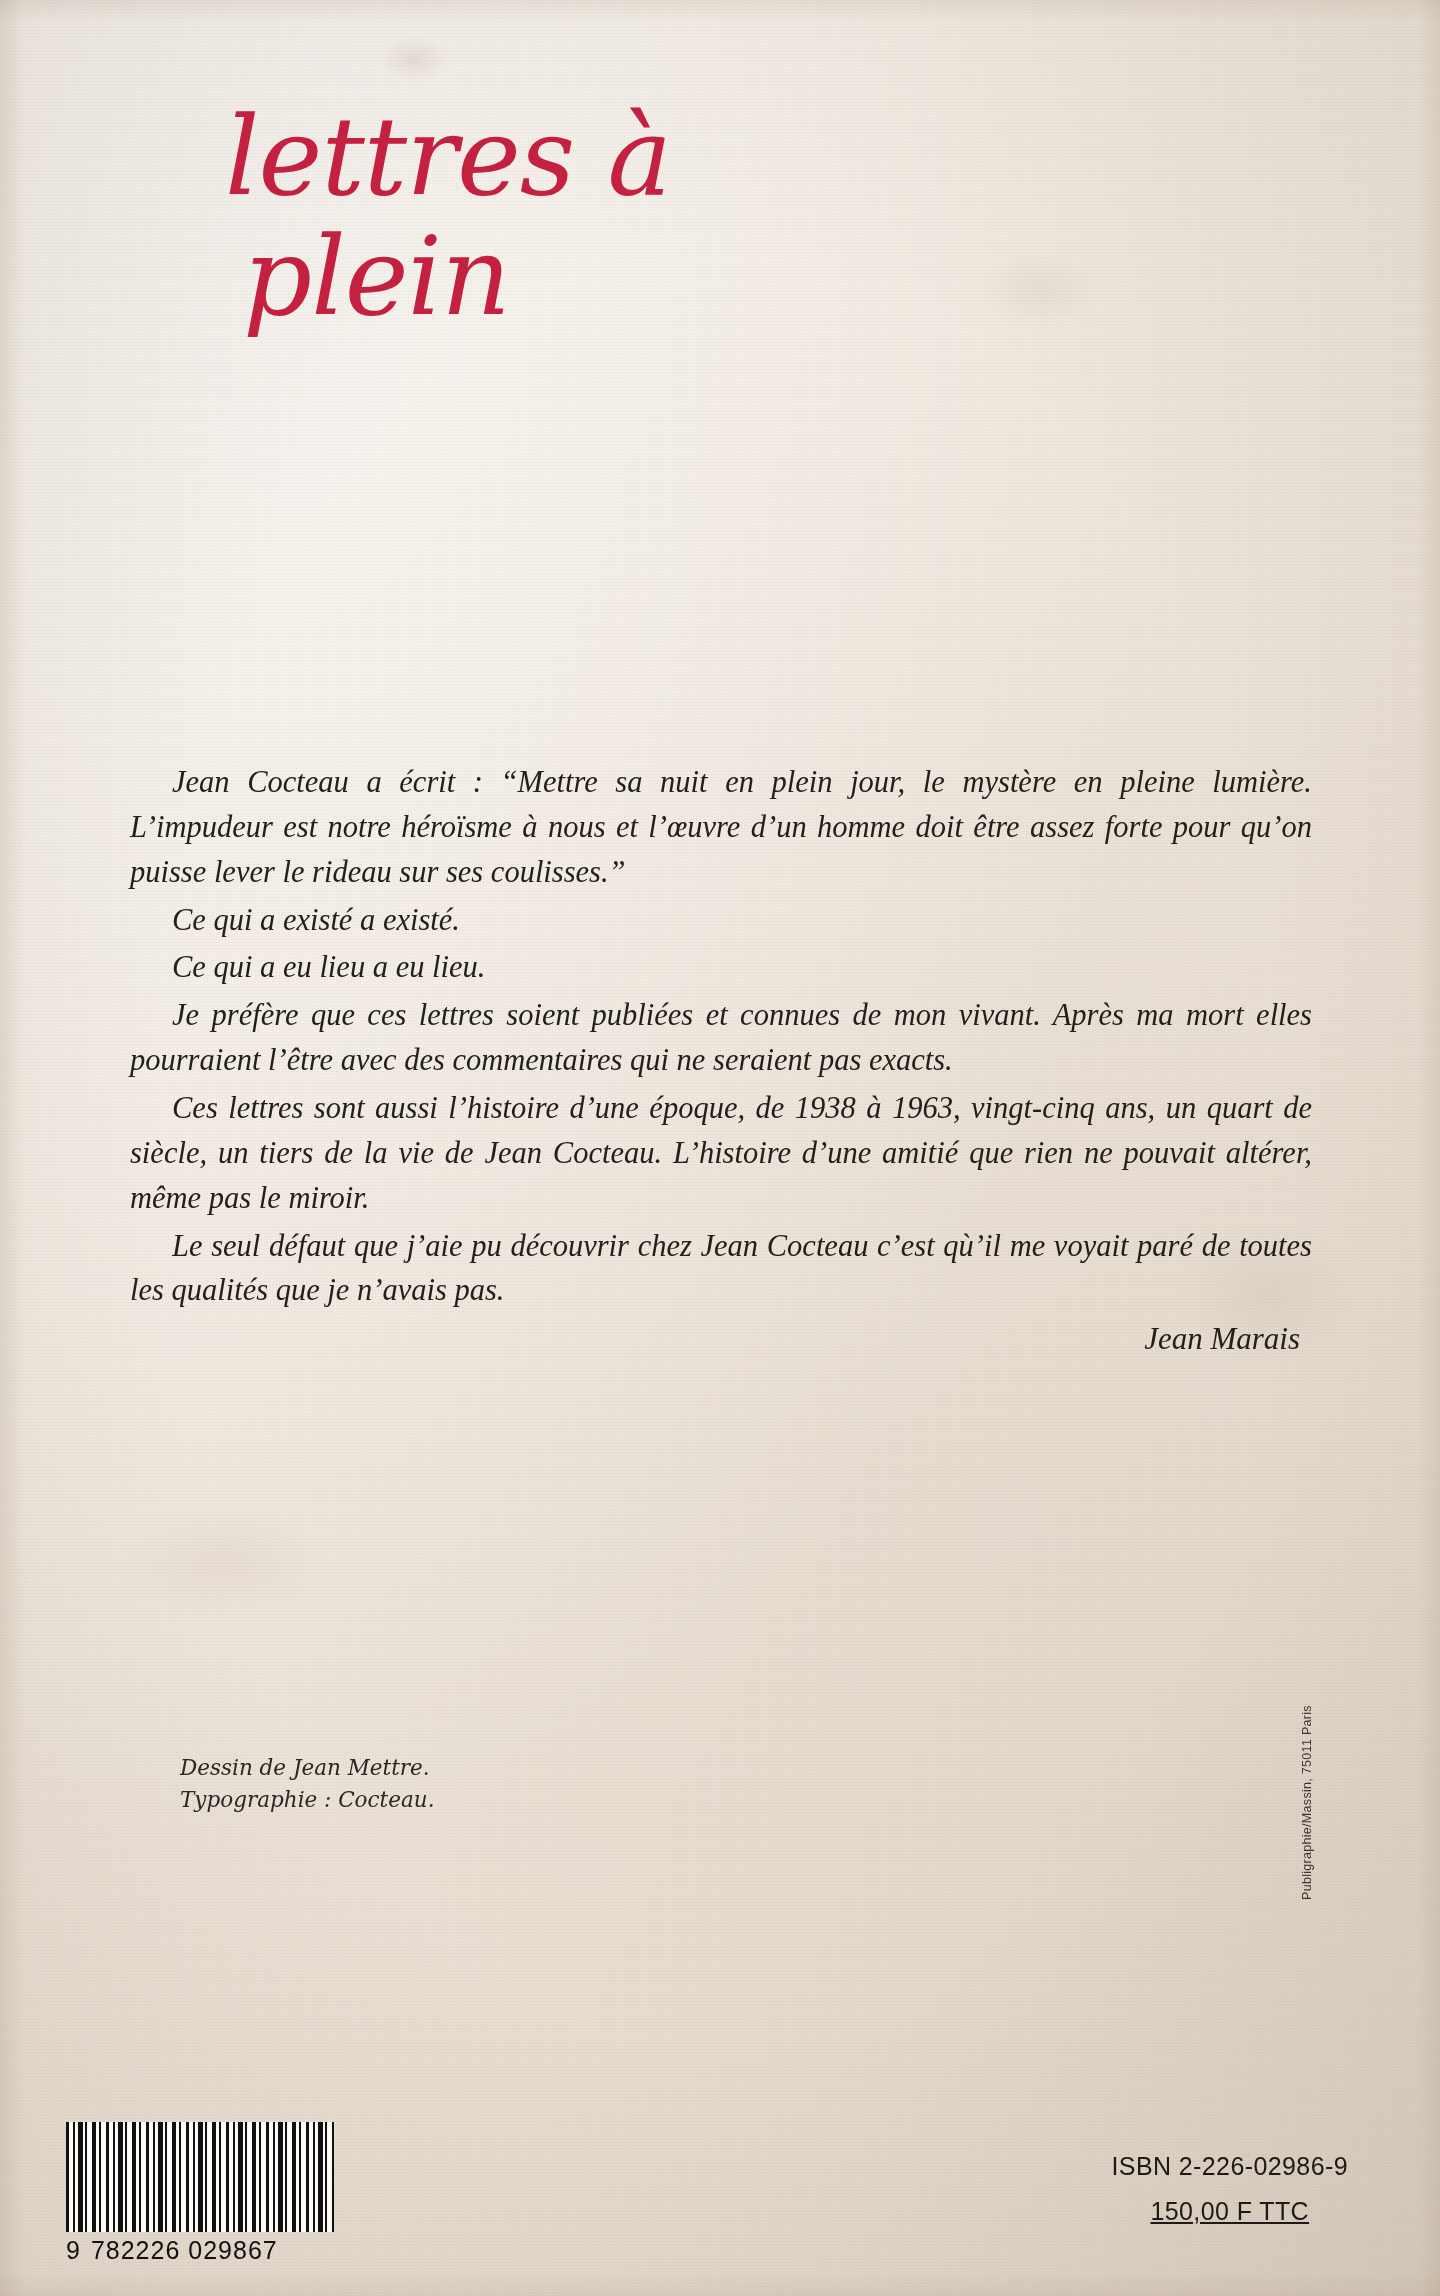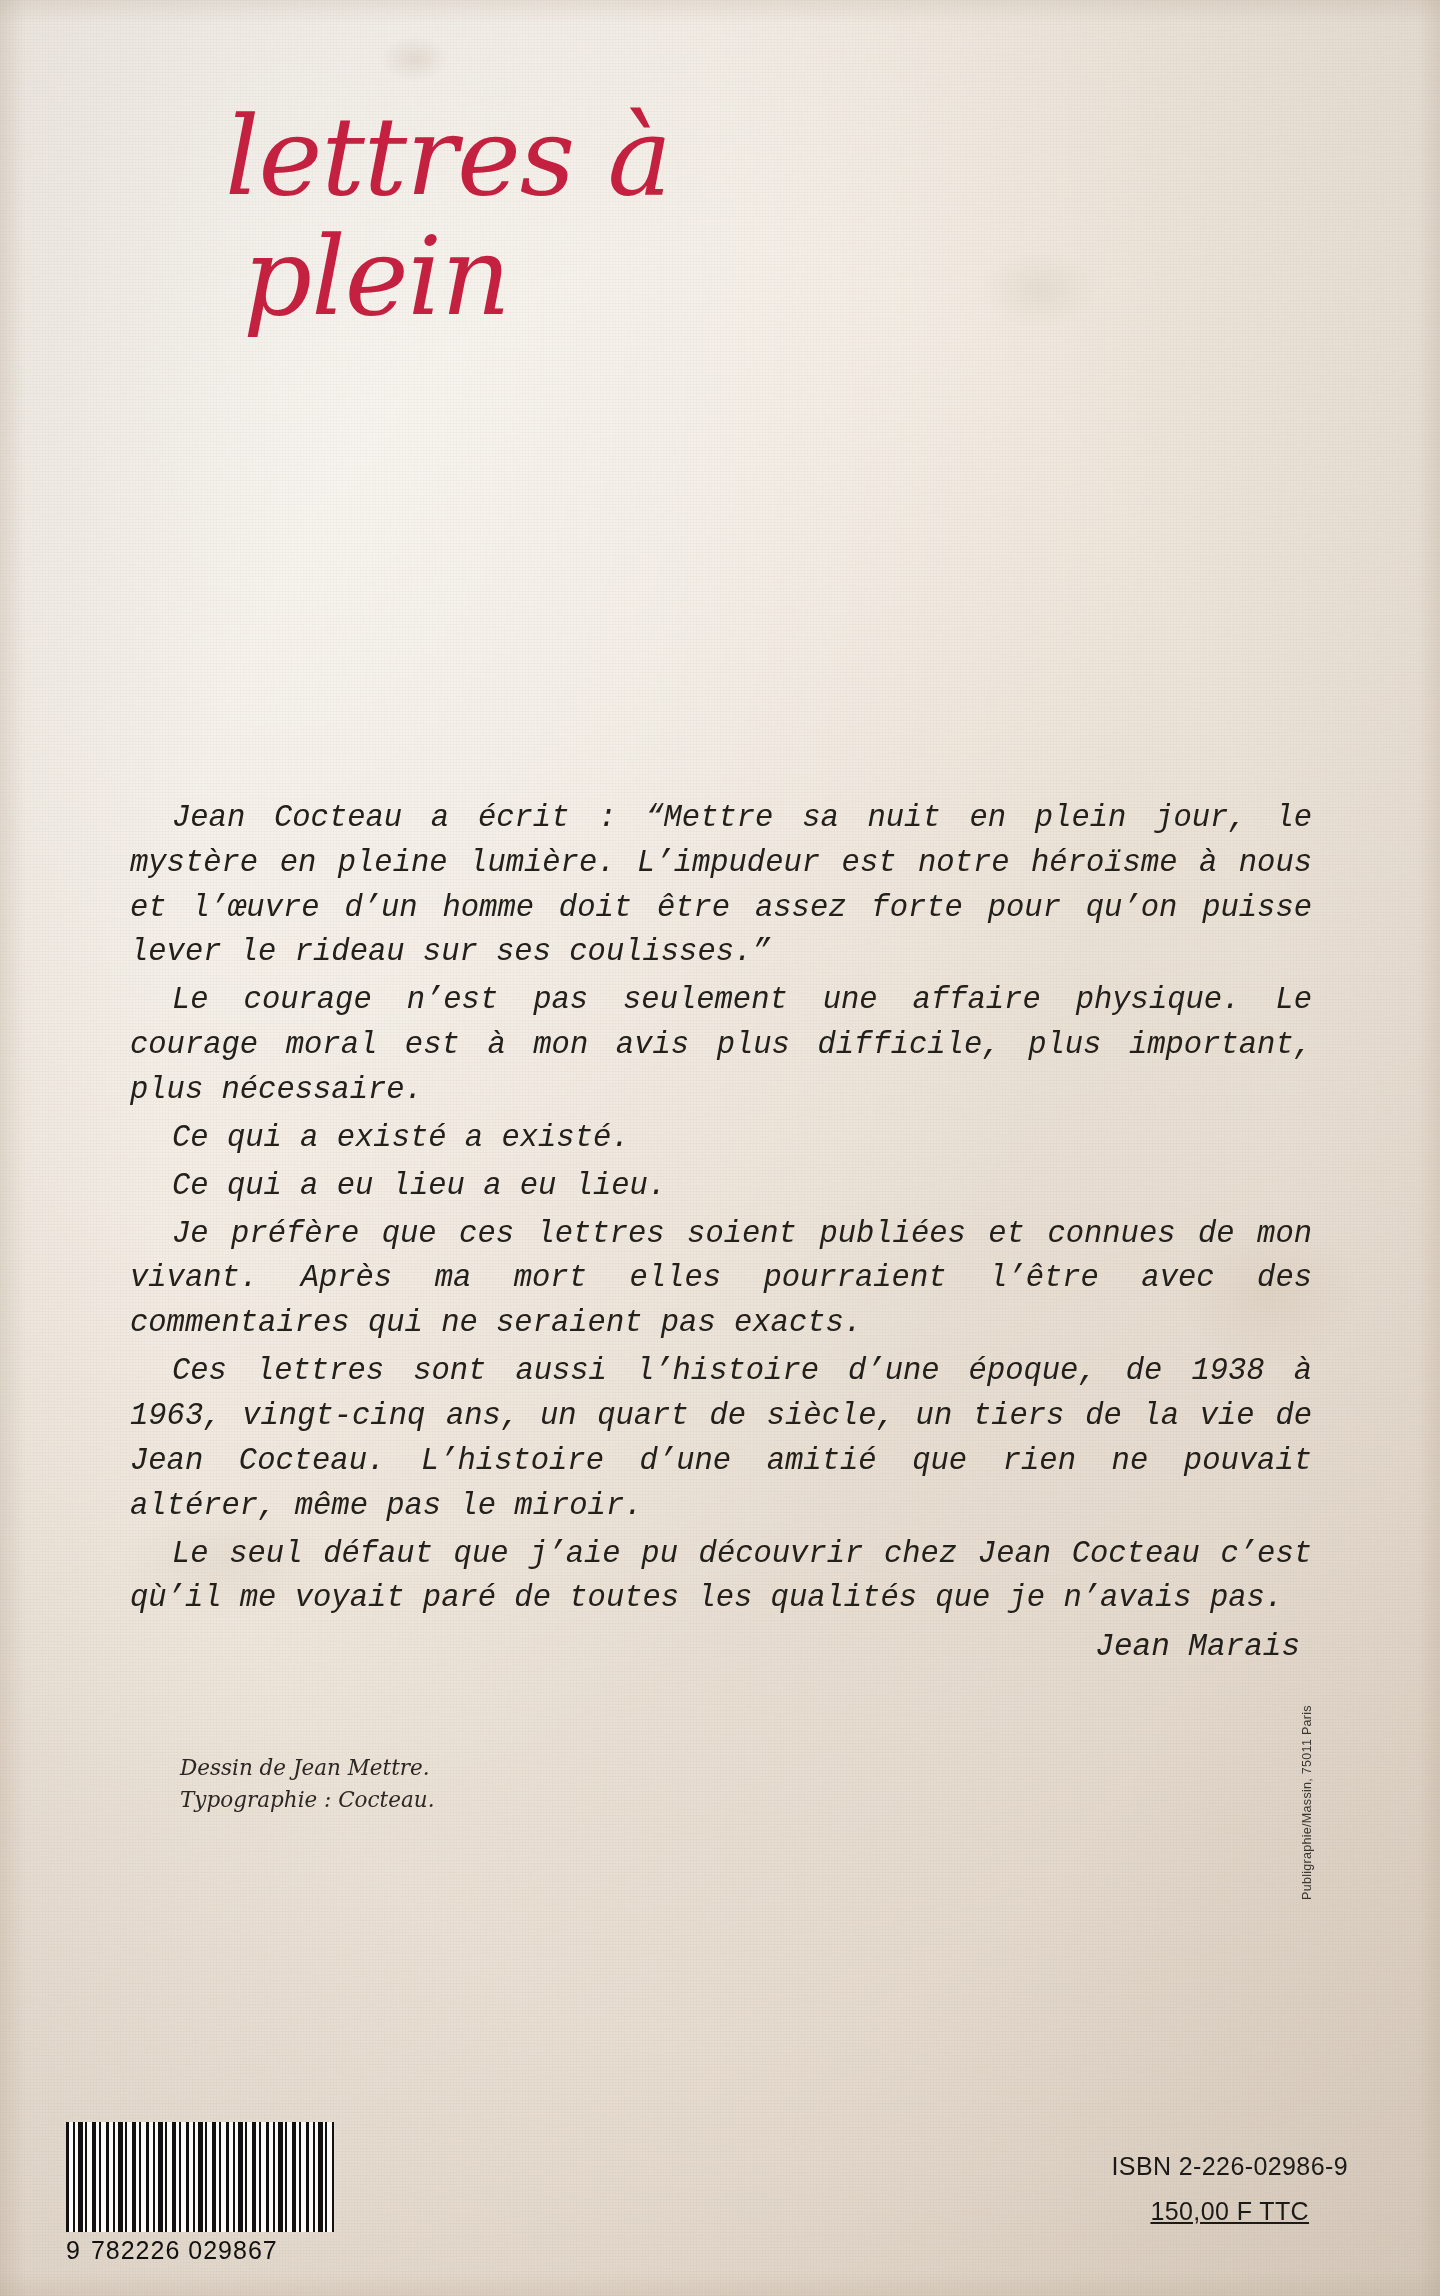--- a/index.html
+++ b/index.html
@@ -69,24 +69,24 @@
     font-size: 108px;
     white-space: nowrap;
   }
   .tl-1 { margin-left: 0px; }
   .tl-2 { margin-left: 78px; margin-top: 6px; }
   .tl-3 { margin-left: 18px; margin-top: 6px; }
 
   
   #blurb {
     left: 130px;
-    top: 796px;
+    top: 760px;
     width: 1182px;
     color: #23201c;
-    font-family: Liberation Mono, monospace;
+    font-family: Liberation Serif, serif;
     font-style: italic;
     font-size: 30.5px;
     line-height: 1.47;
     text-align: justify;
     text-justify: inter-word;
   }
   #blurb p {
     margin: 0 0 0.10em 0;
     text-indent: 42px;
   }
@@ -186,21 +186,20 @@
   <div class="stain stain-c"></div>
   <div class="stain stain-d"></div>
 
   <div class="layer" id="title-block">
     <span class="title-line tl-1">lettres à</span>
     <span class="title-line tl-3">plein</span>
   </div>
 
   <div class="layer" id="blurb">
     <p>Jean Cocteau a écrit : “Mettre sa nuit en plein jour, le mystère en pleine lumière. L’impudeur est notre héroïsme à nous et l’œuvre d’un homme doit être assez forte pour qu’on puisse lever le rideau sur ses coulisses.”</p>
-    <p>Le courage n’est pas seulement une affaire physique. Le courage moral est à mon avis plus difficile, plus important, plus nécessaire.</p>
     <p>Ce qui a existé a existé.</p>
     <p>Ce qui a eu lieu a eu lieu.</p>
     <p>Je préfère que ces lettres soient publiées et connues de mon vivant. Après ma mort elles pourraient l’être avec des commentaires qui ne seraient pas exacts.</p>
     <p>Ces lettres sont aussi l’histoire d’une époque, de 1938 à 1963, vingt-cinq ans, un quart de siècle, un tiers de la vie de Jean Cocteau. L’histoire d’une amitié que rien ne pouvait altérer, même pas le miroir.</p>
     <p>Le seul défaut que j’aie pu découvrir chez Jean Cocteau c’est qù’il me voyait paré de toutes les qualités que je n’avais pas.</p>
     <p id="signature">Jean Marais</p>
   </div>
 
   <div class="layer" id="credits">
     <div>Dessin de Jean Mettre.</div>

